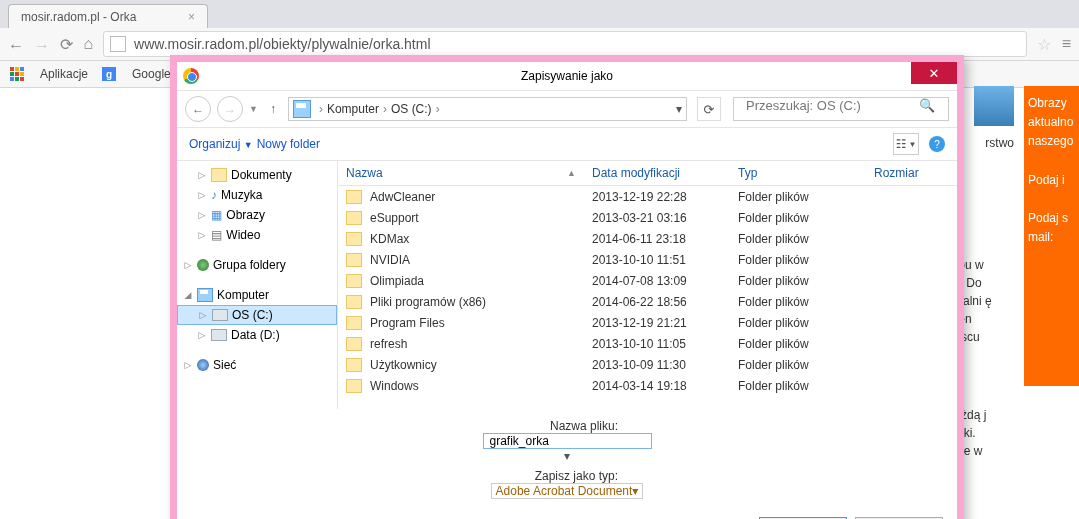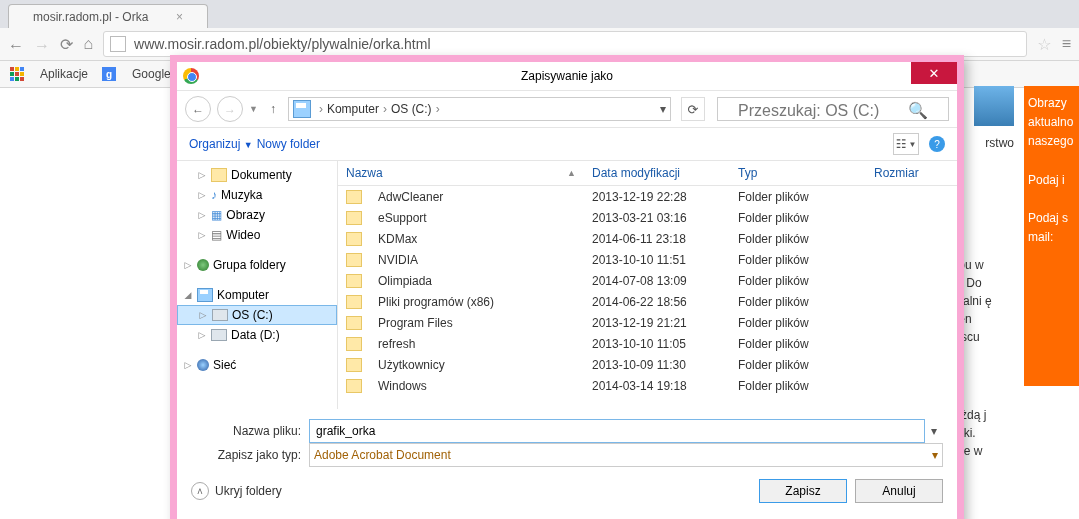--- a/index.html
+++ b/index.html
@@ -1,18 +1,18 @@
 <!DOCTYPE html>
 <html><head>
 <meta charset="utf-8">
 <style>
   html,body{margin:0;padding:0;font-family:"Segoe UI",Tahoma,sans-serif;font-size:12px;background:#fff;color:#000;overflow:hidden;width:1079px;height:519px;}
   
   .tabbar{height:28px;background:#dfe1e6;display:flex;align-items:flex-end;padding-left:8px;}
-  .tab{background:#f7f7f7;border:1px solid #b9b9b9;border-bottom:none;border-top-left-radius:4px;border-top-right-radius:4px;width:200px;height:24px;display:flex;align-items:center;padding:0 24px;font-size:12px;color:#555;box-sizing:border-box;justify-content:space-between;}
+  .tab{background:#f7f7f7;border:1px solid #b9b9b9;border-bottom:none;border-top-left-radius:4px;border-top-right-radius:4px;width:200px;height:24px;display:flex;align-items:center;padding:0 12px;font-size:12px;color:#555;box-sizing:border-box;justify-content:space-between;}
   .addrrow{height:32px;background:#f7f7f7;border-bottom:1px solid #d6d6d6;display:flex;align-items:center;padding:0 8px;gap:10px;}
   .nav-icn{color:#888;font-size:16px;}
   .nav-icnd{color:#ccc;font-size:16px;}
   .omnibox{flex:1;border:1px solid #d6d6d6;border-radius:3px;height:24px;display:flex;align-items:center;padding:0 6px;background:#fff;}
   .omnibox .pageicn{width:14px;height:14px;border:1px solid #bbb;margin-right:6px;}
   .omnibox input{border:none;outline:none;flex:1;font-size:14px;color:#555;}
   .bmbar{height:26px;background:#f7f7f7;border-bottom:1px solid #d6d6d6;display:flex;align-items:center;padding:0 10px;gap:14px;font-size:12px;color:#444;}
   .bm{display:flex;gap:16px;}
   .gridicn{width:14px;height:14px;display:grid;grid-template-columns:repeat(3,4px);grid-template-rows:repeat(3,4px);gap:1px;}
   .gridicn span{background:#d34836;display:block;}
@@ -35,21 +35,21 @@
   .navrow{height:36px;display:flex;align-items:center;padding:0 8px;gap:6px;border-bottom:1px solid #e5e5e5;}
   .rnd{width:24px;height:24px;border:1px solid #ccc;border-radius:50%;display:flex;align-items:center;justify-content:center;color:#666;font-size:12px;}
   .rnd.dis{color:#ccc;}
   .uparr{width:18px;color:#555;text-align:center;}
   .crumb{flex:1;border:1px solid #ccc;height:22px;display:flex;align-items:center;padding:0 4px;font-size:12px;color:#333;}
   .crumb .pcicn{width:16px;height:16px;background:#9bd1ff;border:1px solid #5a9bd4;margin-right:4px;position:relative;}
   .crumb .pcicn::after{content:"";position:absolute;left:2px;top:2px;width:10px;height:5px;background:#fff;}
   .caret{color:#888;padding:0 4px;}
   .crumb .dd{margin-left:auto;color:#555;}
   .refresh{width:22px;height:22px;border:1px solid #ddd;display:flex;align-items:center;justify-content:center;margin-left:4px;color:#555;font-size:13px;}
-  .search{width:190px;border:1px solid #ccc;height:22px;display:flex;align-items:flex-end;padding:0 20px;margin-left:6px;color:#777;font-size:16px;justify-content:space-between;}
+  .search{width:190px;border:1px solid #ccc;height:22px;display:flex;align-items:flex-start;padding:0 12px;margin-left:6px;color:#777;font-size:13px;justify-content:space-between;}
   .toolrow{height:32px;display:flex;align-items:center;padding:0 12px;gap:4px;border-bottom:1px solid #e5e5e5;font-size:12px;}
   .spacer{flex:1;}
   .vopt{width:24px;height:20px;border:1px solid #ccc;display:flex;align-items:center;justify-content:center;color:#555;margin-right:6px;}
   .hlp{width:16px;height:16px;border-radius:50%;background:#3a9be8;color:#fff;display:flex;align-items:center;justify-content:center;font-size:10px;}
   .body{display:flex;height:248px;}
   .tree{width:160px;border-right:1px solid #e5e5e5;overflow:auto;padding:4px 0;}
   .tnode{display:flex;align-items:center;height:20px;padding-left:6px;font-size:12px;gap:4px;white-space:nowrap;}
   .tog{width:10px;color:#888;font-size:9px;text-align:center;flex:none;}
   .in1{padding-left:20px;}
   .in0{padding-left:6px;}
@@ -65,24 +65,24 @@
   .ic-net{width:12px;height:12px;border-radius:50%;background:radial-gradient(#9bd1ff,#2a5aa0);flex:none;}
   .list{flex:1;overflow:auto;}
   .lh{display:flex;height:24px;align-items:center;border-bottom:1px solid #e5e5e5;font-size:12px;color:#1a5aa8;}
   .lh>div{padding:0 8px;}
   .c-name{width:230px;display:flex;align-items:center;gap:6px;}
   .c-date{width:130px;}
   .c-type{width:120px;}
   .c-size{width:70px;}
   .lr{display:flex;height:21px;align-items:center;font-size:12px;color:#333;}
   .lr>div{padding:0 8px;}
-  .lr .c-name{gap:16px;}
+  .lr .c-name{gap:8px;}
   .sortasc{color:#888;font-size:9px;}
   .form{padding:10px 14px 4px;}
-  .frow{display:flex;align-items:center;}
+  .frow{display:flex;align-items:center;margin-bottom:6px;flex-direction:column;}
   .flabel{width:110px;text-align:right;padding-right:8px;font-size:12px;color:#333;}
   .finput{flex:1;border:1px solid #7ab7e8;height:22px;padding:0 6px;font-size:12px;outline:none;}
   .fsel{flex:1;border:1px solid #ccc;height:22px;padding:0 4px;font-size:12px;display:flex;align-items:center;justify-content:space-between;color:#a16207;}
   .btnrow{display:flex;align-items:center;padding:8px 14px 0;}
   .hide{display:flex;align-items:center;gap:6px;font-size:12px;color:#333;}
   .hide .circ{width:16px;height:16px;border:1px solid #aaa;border-radius:50%;display:flex;align-items:center;justify-content:center;font-size:10px;color:#666;}
   .btn{width:86px;height:22px;border:1px solid #adadad;background:#f0f0f0;font-size:12px;display:flex;align-items:center;justify-content:center;margin-left:8px;}
   .btn.def{border-color:#3a9be8;}
   .link{color:#15c;cursor:default;}
 </style>

